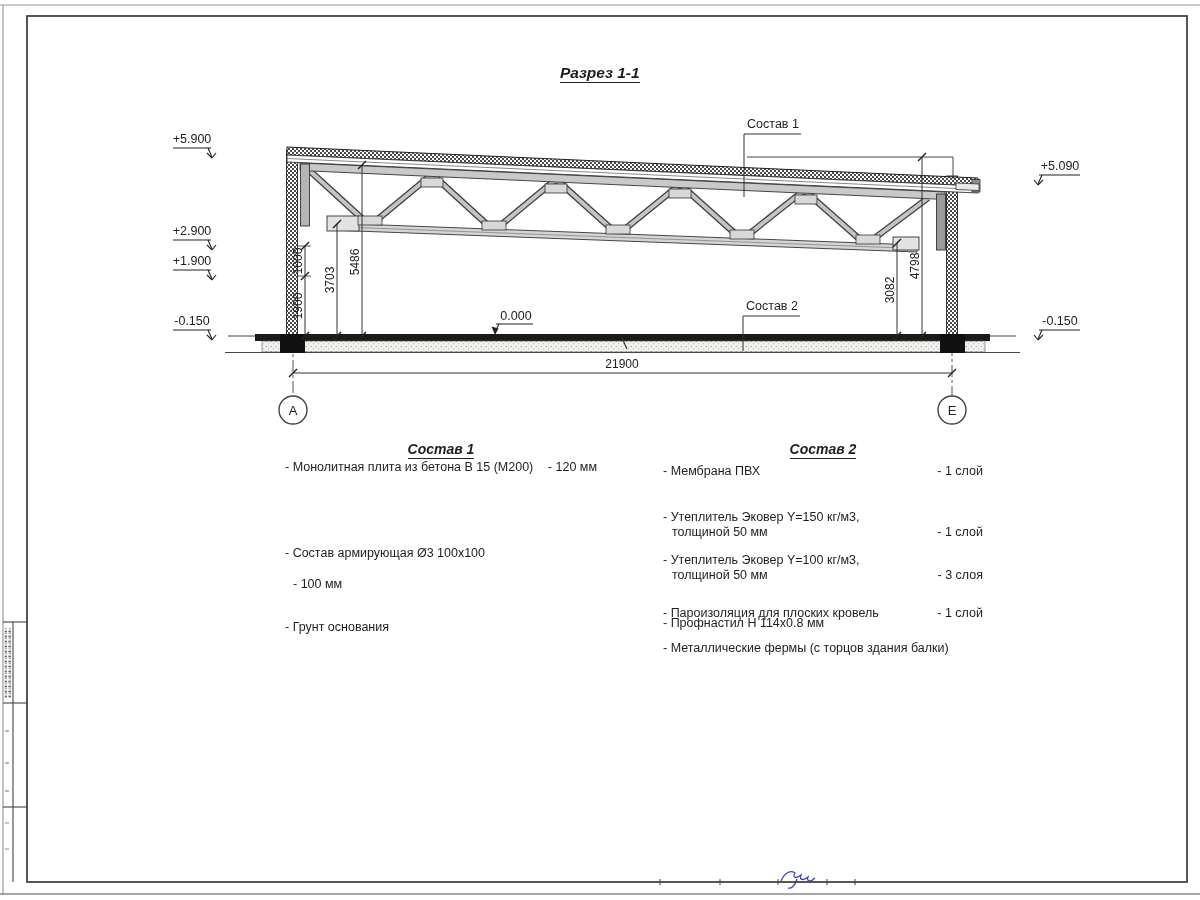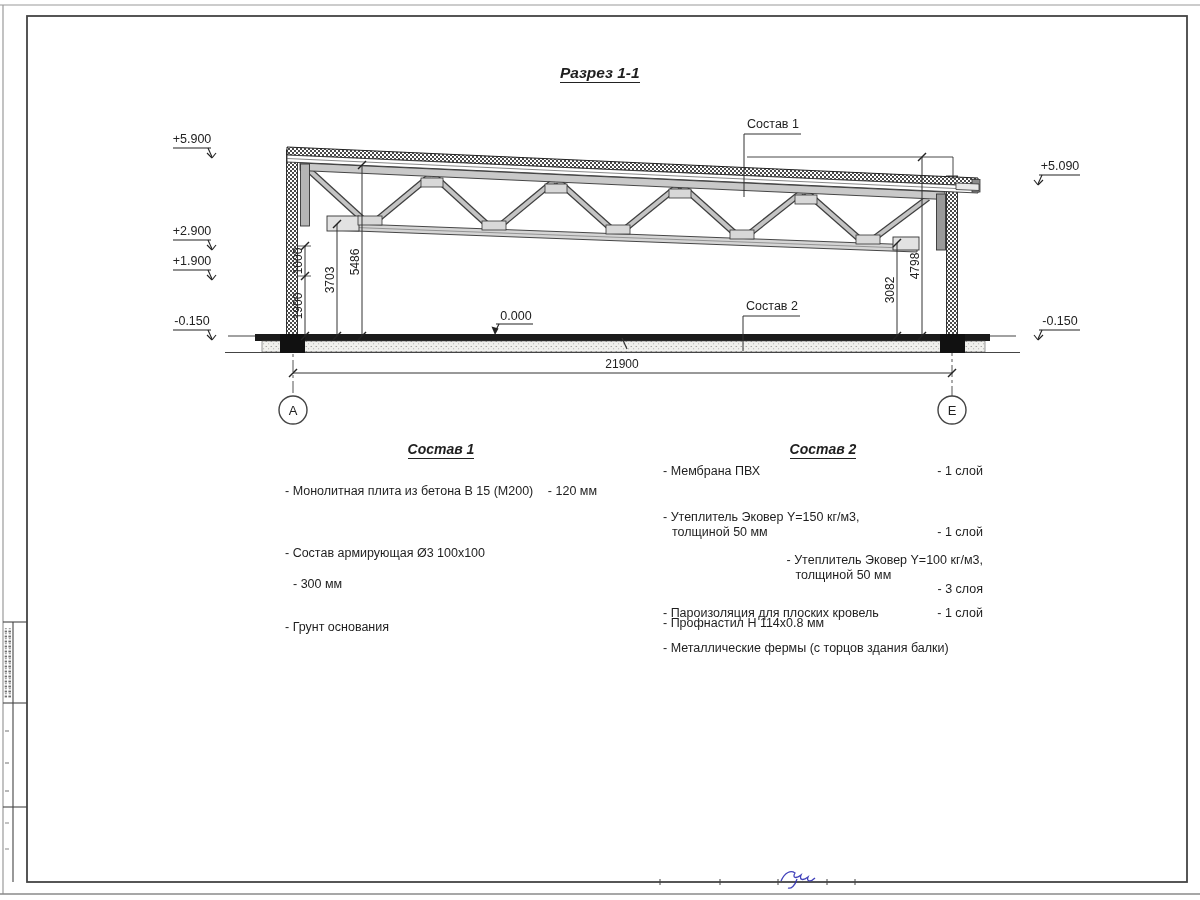--- a/index.html
+++ b/index.html
@@ -274,51 +274,51 @@
     <path d="M781,881 C785,872 791,870 795,873 C792,878 796,879 801,875 C799,880 803,881 808,877 C806,882 811,882 815,878 M797,879 C795,886 791,889 788,888" fill="none" stroke="#2d2db4" stroke-width="1.3" opacity="0.9"></path>
   </g>
 </svg>
 
 <div class="title"><span>Разрез 1-1</span></div>
 
 <div class="comp-head" style="left:285px;top:441px;width:312px;">
   <span>Состав 1</span>
 </div>
 <div class="comp" style="left:285px;top:0;width:312px;height:700px;">
-  <div class="row" style="top:484px;align-items:center;">
+  <div class="row" style="top:460px;align-items:center;">
     <span class="nm">- Монолитная плита из бетона В 15 (М200)</span>
     <span class="vl">- 120 мм</span>
   </div>
   <div class="row" style="top:546px;">
     <span class="nm">- Состав армирующая Ø3 100х100</span>
     <span class="vl"></span>
   </div>
   <div class="row" style="top:577px;">
-    <span class="vl">- 300 мм</span>
+    <span class="vl">- 100 мм</span>
   </div>
   <div class="row" style="top:620px;">
     <span class="nm">- Грунт основания</span>
     <span class="vl"></span>
   </div>
 </div>
 
 <div class="comp-head" style="left:663px;top:441px;width:320px;">
   <span>Состав 2</span>
 </div>
 <div class="comp" style="left:663px;top:0;width:320px;height:700px;">
   <div class="row" style="top:464px;">
     <span class="nm">- Мембрана ПВХ</span>
     <span class="vl">- 1 слой</span>
   </div>
   <div class="row" style="top:510px;">
     <span class="nm">- Утеплитель Эковер Y=150 кг/м3,
 толщиной 50 мм</span>
     <span class="vl">- 1 слой</span>
   </div>
-  <div class="row" style="top:553px;flex-direction:column;">
+  <div class="row" style="top:553px;">
     <span class="nm">- Утеплитель Эковер Y=100 кг/м3,
 толщиной 50 мм</span>
     <span class="vl">- 3 слоя</span>
   </div>
   <div class="row" style="top:606px;">
     <span class="nm">- Пароизоляция для плоских кровель</span>
     <span class="vl">- 1 слой</span>
   </div>
   <div class="row" style="top:616px;">
     <span class="nm">- Профнастил Н 114х0.8 мм</span>

